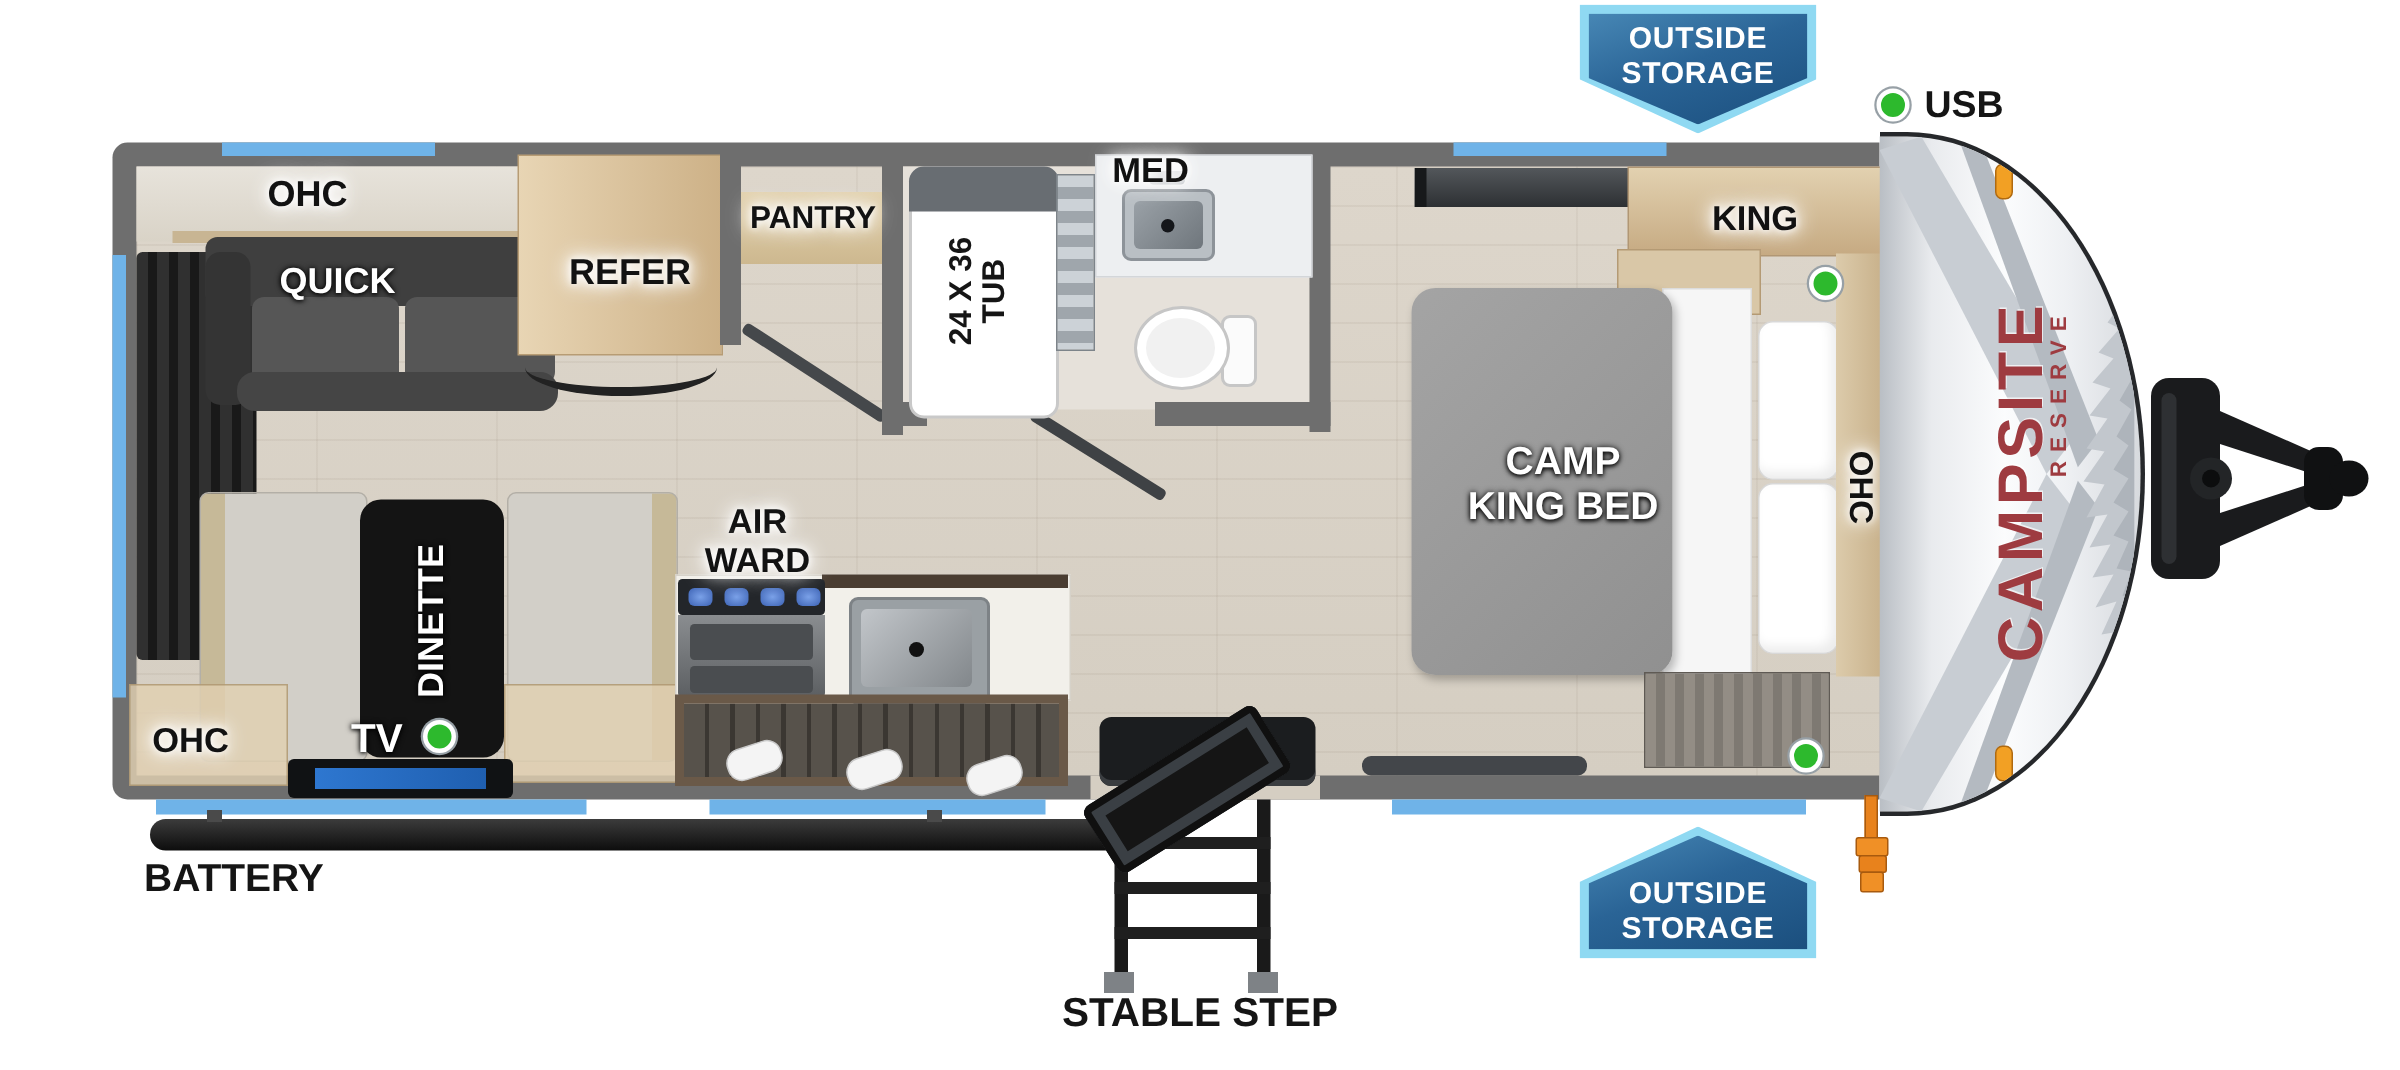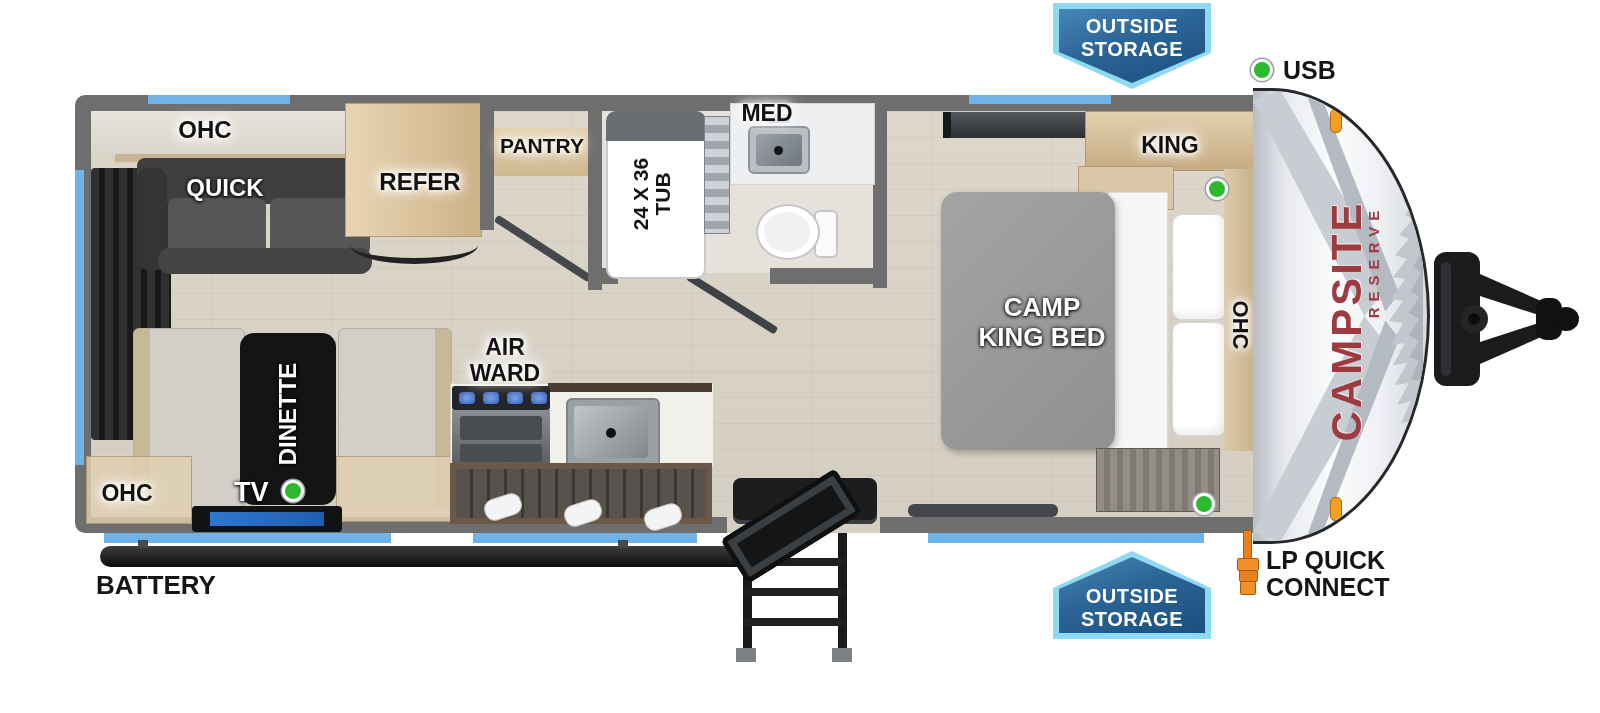--- a/index.html
+++ b/index.html
@@ -227,19 +227,16 @@
       <span>STORAGE</span>
     </div>
   </div>
 
   <div class="abs" style="left:1243px;top:530px;width:7px;height:32px;background:#e8821c;border:1px solid #a85a0e;"></div>
   <div class="abs" style="left:1237px;top:558px;width:20px;height:11px;background:#f09026;border:1px solid #a85a0e;border-radius:2px;"></div>
   <div class="abs" style="left:1239px;top:570px;width:17px;height:10px;background:#e8821c;border:1px solid #a85a0e;border-radius:2px;"></div>
   <div class="abs" style="left:1240px;top:581px;width:14px;height:12px;background:#f09026;border:1px solid #a85a0e;border-radius:2px;"></div>
 
   <div class="lbl blk" style="left:1283px;top:56px;font-size:25px;">USB</div>
-  <div class="lbl blk" style="left:1266px;top:547px;font-size:25px;line-height:27px;white-space:normal;">
-    <span>LP QUICK</span><br>
-    <span>CONNECT</span>
-  </div>
   <div class="lbl blk" style="left:96px;top:570px;font-size:26px;">BATTERY</div>
+  <div class="lbl blk ctr" style="left:700px;top:660px;width:200px;font-size:27px;">STABLE STEP</div>
 
 </div>
 
 </body></html>

